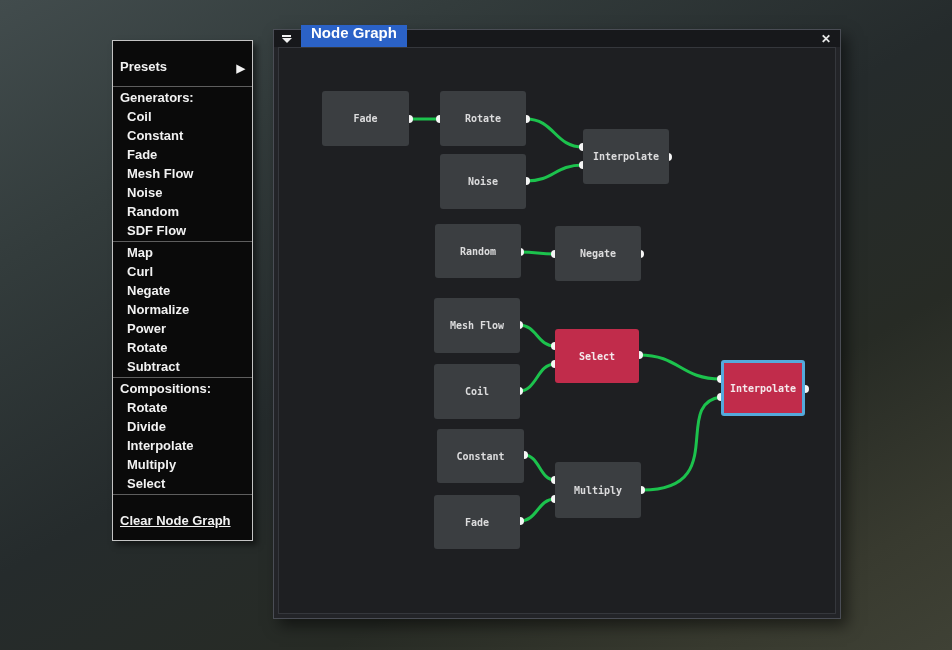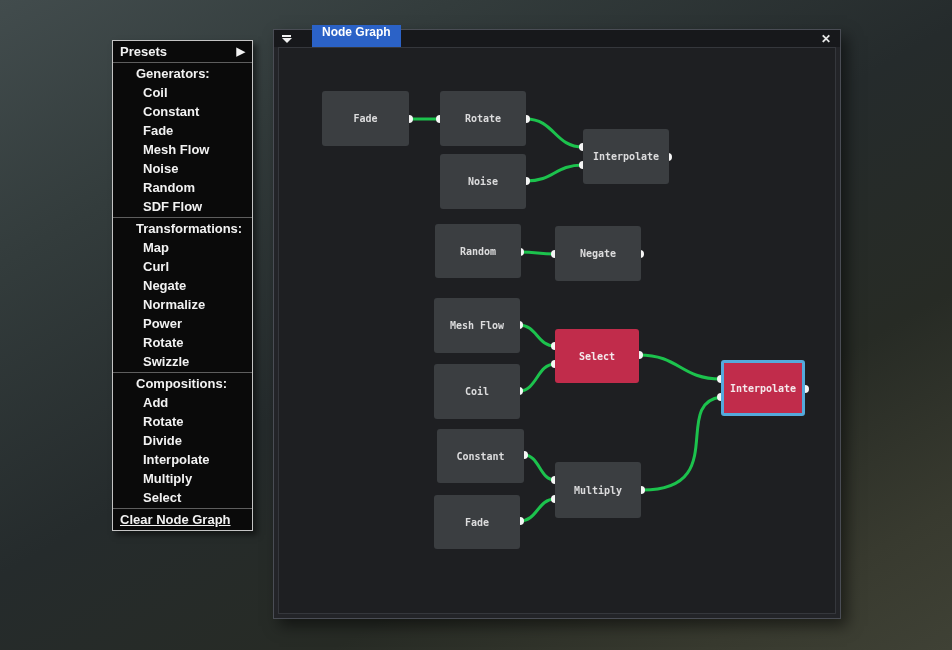--- a/index.html
+++ b/index.html
@@ -14,24 +14,24 @@
   
   .context-menu{
     position:absolute;left:112px;top:40px;width:141px;
     background:var(--menu-bg);
     border:1px solid var(--menu-border);
     box-shadow:4px 4px 6px rgba(0,0,0,.5);
     color:var(--menu-text);
     font-size:13px;font-weight:700;
     box-sizing:border-box;
   }
-  .menu-row{display:flex;align-items:center;height:21px;padding:0 7px;cursor:default;}
+  .menu-row{display:flex;align-items:flex-end;height:21px;padding:12px 7px;cursor:default;}
   .menu-row.presets{border-bottom:1px solid var(--separator);}
   .menu-row .arrow{margin-left:auto;font-size:11px;line-height:1;}
-  .menu-section{border-bottom:1px solid var(--separator);padding:1px 16px;}
+  .menu-section{border-bottom:1px solid var(--separator);padding:1px 0;}
   .menu-header{height:19px;line-height:19px;padding-left:7px;}
   .menu-item{height:19px;line-height:19px;padding-left:14px;cursor:pointer;}
   .menu-row.footer{height:21px;text-decoration:underline;}
   
   .window{
     position:absolute;left:273px;top:29px;width:568px;height:590px;
     background:var(--window-bg);
     border:1px solid var(--window-border);
     box-shadow:6px 7px 14px rgba(0,0,0,.5);
     box-sizing:border-box;
@@ -42,23 +42,23 @@
     display:flex;align-items:center;
   }
   .collapse-btn{
     width:15px;height:13px;margin-left:5px;
     display:flex;flex-direction:column;align-items:center;justify-content:center;gap:1px;
     cursor:pointer;
   }
   .collapse-btn .bar{width:9px;height:2px;background:#f2f2f2;}
   .collapse-btn .tri{width:0;height:0;border-left:5px solid transparent;border-right:5px solid transparent;border-top:5px solid #f2f2f2;}
   .title-tab{
-    margin-left:18px;height:27px;line-height:15px;padding:0 10px;
+    margin-left:7px;height:27px;line-height:15px;padding:0 10px;
     background:var(--tab-bg);color:#fff;
-    font-size:12px;font-weight:700;cursor:pointer;
+    font-size:15px;font-weight:700;cursor:pointer;
   }
   .close-btn{
     margin-left:auto;margin-right:9px;color:#e8e8e8;
     font-size:12px;font-weight:700;cursor:pointer;line-height:1;
   }
   .canvas{
     position:absolute;left:4px;right:4px;top:17px;bottom:4px;
     background:var(--canvas-bg);
     border:1px solid var(--canvas-border);
     overflow:hidden;
@@ -96,32 +96,30 @@
           <div class="menu-header">Generators:</div>
           <div class="menu-item">Coil</div>
           <div class="menu-item">Constant</div>
           <div class="menu-item">Fade</div>
           <div class="menu-item">Mesh Flow</div>
           <div class="menu-item">Noise</div>
           <div class="menu-item">Random</div>
           <div class="menu-item">SDF Flow</div>
         </div>
         <div class="menu-section">
-          <div class="menu-header">Transformations:</div>
           <div class="menu-item">Map</div>
           <div class="menu-item">Curl</div>
           <div class="menu-item">Negate</div>
           <div class="menu-item">Normalize</div>
           <div class="menu-item">Power</div>
           <div class="menu-item">Rotate</div>
-          <div class="menu-item">Swizzle</div>
+          <div class="menu-item">Subtract</div>
         </div>
         <div class="menu-section">
           <div class="menu-header">Compositions:</div>
-          <div class="menu-item">Add</div>
           <div class="menu-item">Rotate</div>
           <div class="menu-item">Divide</div>
           <div class="menu-item">Interpolate</div>
           <div class="menu-item">Multiply</div>
           <div class="menu-item">Select</div>
         </div>
       </div>
     <div class="menu-row footer">
       <span>Clear Node Graph</span>
     </div>

